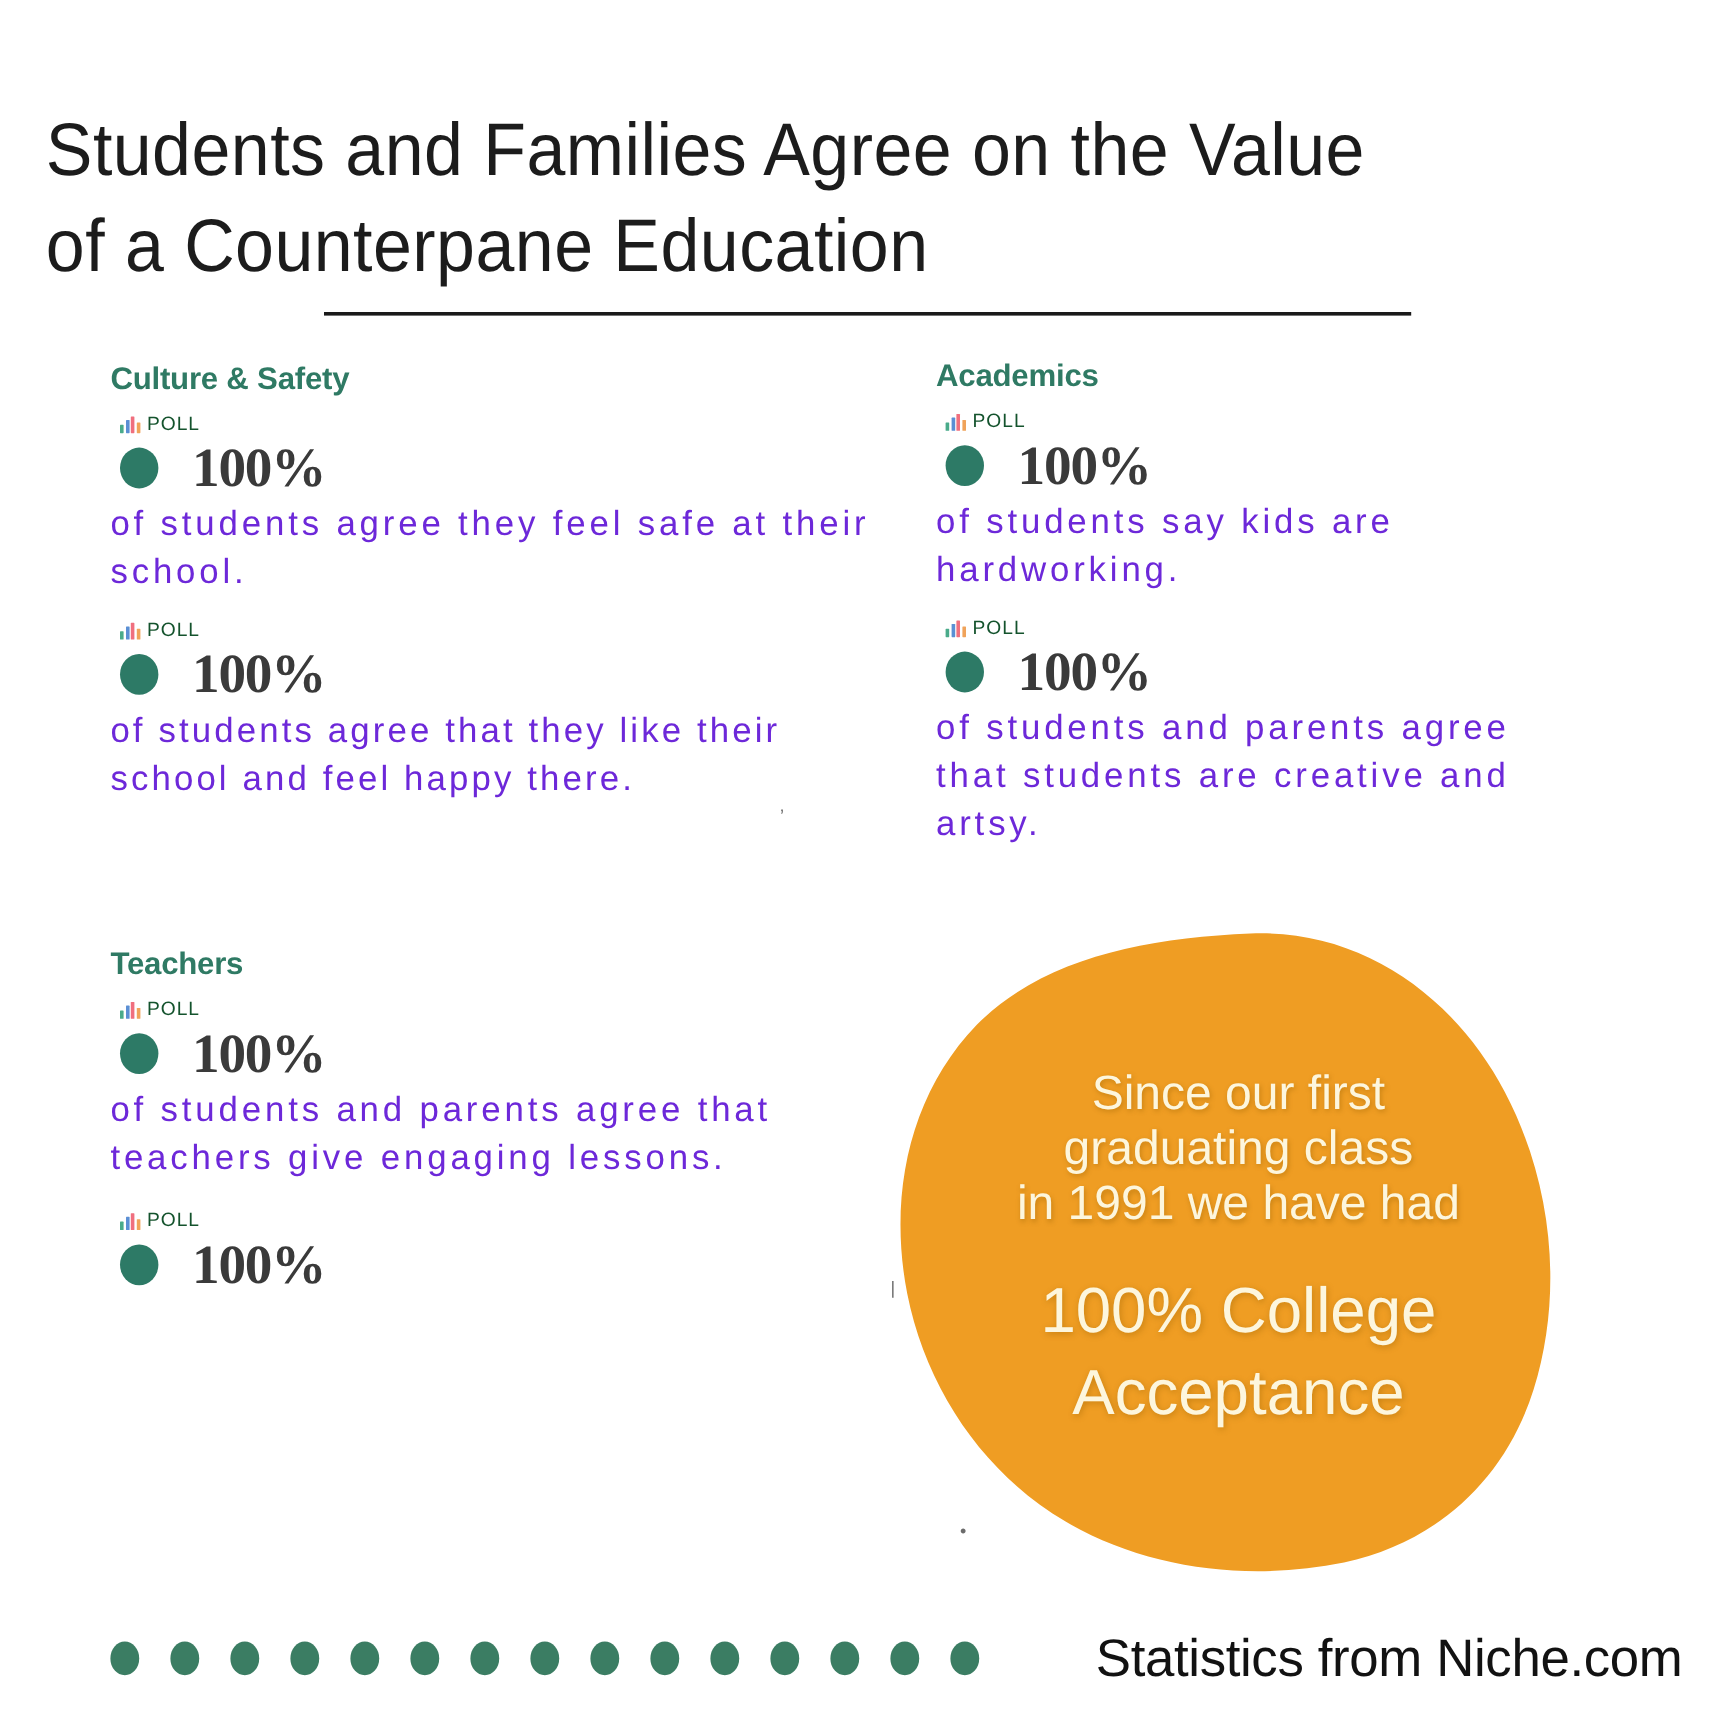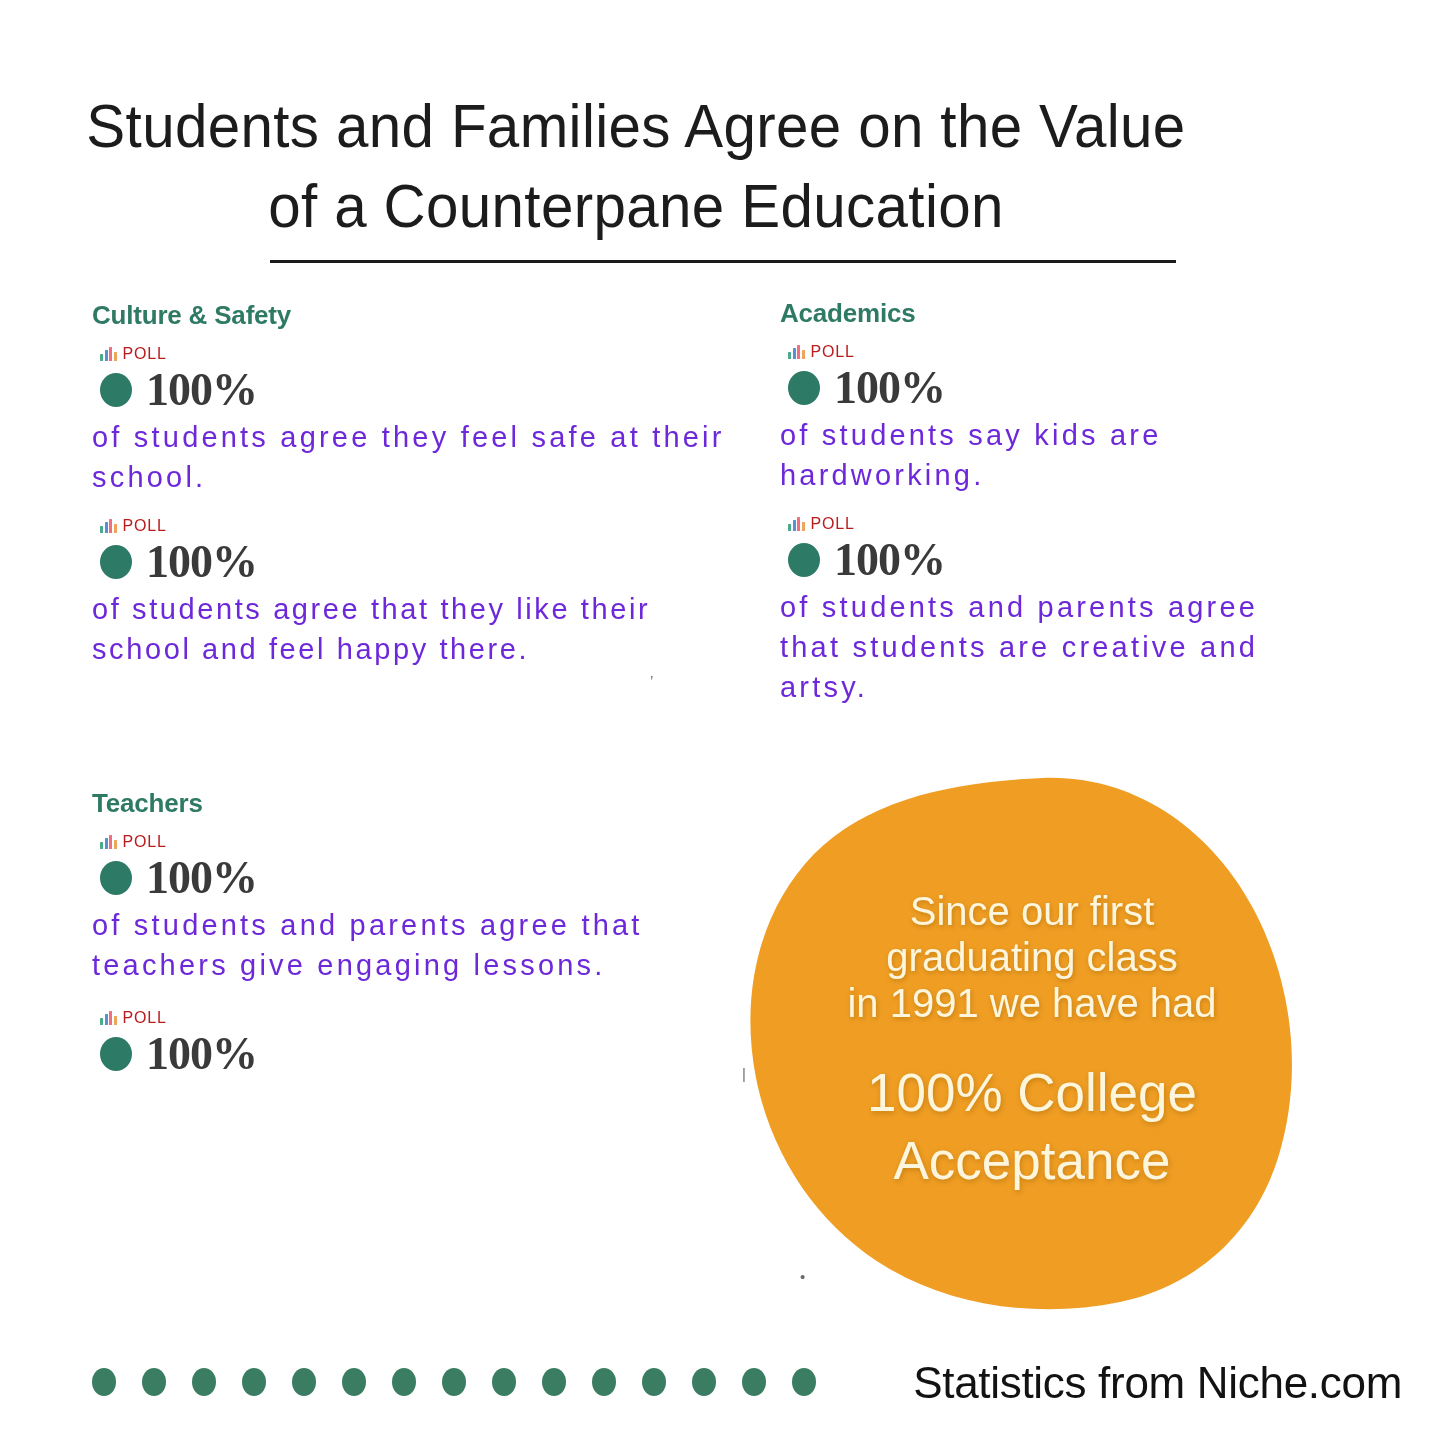--- a/index.html
+++ b/index.html
@@ -18,21 +18,21 @@
     height: 1440px;
     background: #ffffff;
   }
 
   
   .title-block {
     position: absolute;
     top: 86px;
     left: 0;
     width: 1272px;
-    text-align: center;
+    text-align: left;
   }
   .title-line {
     font-family: "Liberation Sans", sans-serif;
     font-size: 62px;
     font-weight: 300;
     line-height: 80px;
     letter-spacing: 0.4px;
     color: #1c1c1c;
     transform: scaleX(0.94);
   }
@@ -81,28 +81,28 @@
   .bar-a { height: 7px;  background: #4aab8a; }
   .bar-b { height: 11px; background: #5b8fd4; }
   .bar-c { height: 14px; background: #f06f7e; }
   .bar-d { height: 9px;  background: #f0a35a; }
 
   .poll-tag-label {
     font-family: "Liberation Sans", sans-serif;
     font-size: 16px;
     font-weight: 400;
     letter-spacing: 0.8px;
-    color: #b91c1c;
+    color: #14532d;
     line-height: 14px;
   }
 
   .poll-stat {
     display: flex;
     align-items: center;
-    gap: 14px;
+    gap: 28px;
     margin-left: 8px;
     margin-bottom: 4px;
   }
   .stat-dot {
     width: 32px;
     height: 34px;
     border-radius: 50%;
     background: #2d7a66;
     flex: none;
   }

